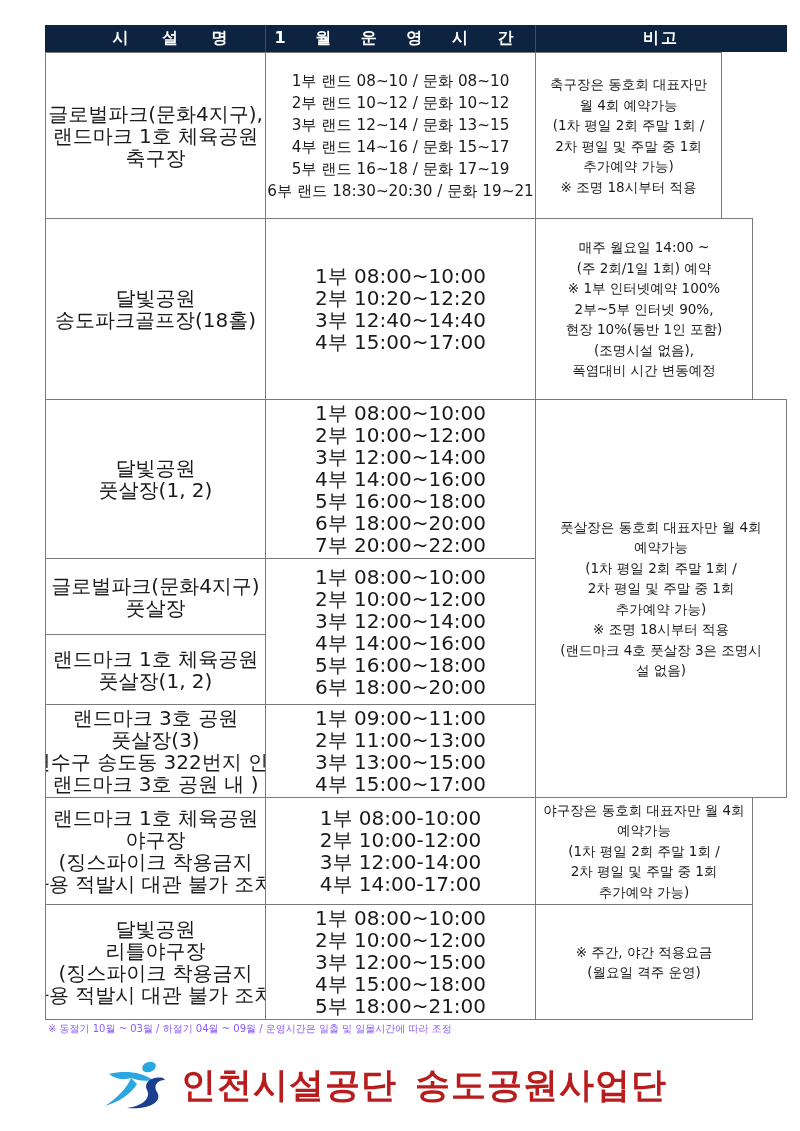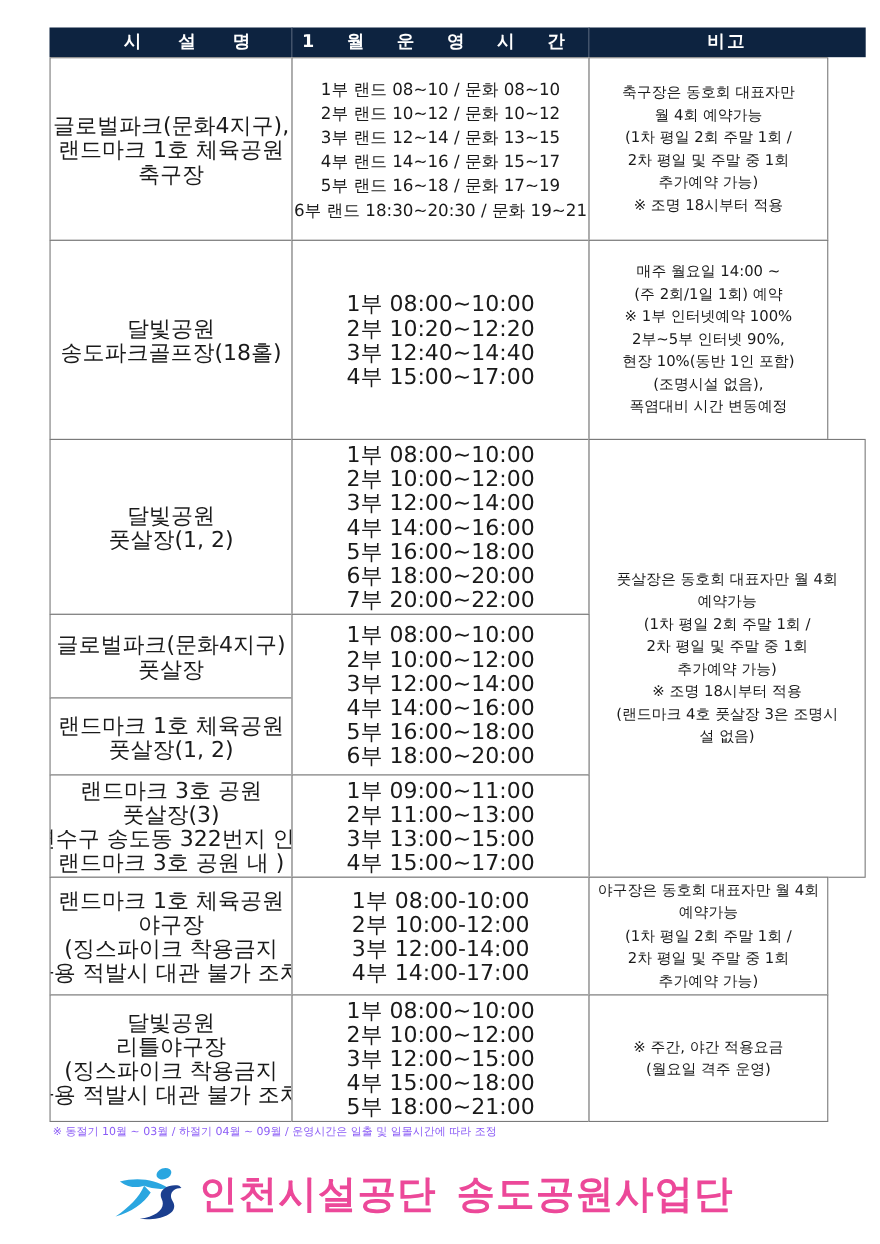--- a/index.html
+++ b/index.html
@@ -20,21 +20,21 @@
   .cell .ln { display: block; white-space: nowrap; }
   .name .ln { font-size: 20px; line-height: 22px; }
   .time .ln { font-size: 20px; line-height: 22px; }
   .note .ln { font-size: 13.5px; line-height: 20.5px; }
   .time.tight .ln { line-height: 22px; }
   .time.sm .ln { font-size: 15.2px; }
 
   .footnote { position: absolute; left: 48px; top: 1022px; font-size: 10px; color: #8b5cf6; white-space: nowrap; }
 
   .logo { position: absolute; left: 103px; top: 1058px; height: 55px; display: flex; align-items: center; }
-  .logo-text { font-size: 35px; font-weight: bold; color: #ec4899; letter-spacing: 1px; margin-left: 6px; white-space: nowrap; }
+  .logo-text { font-size: 35px; font-weight: bold; color: #b91c1c; letter-spacing: 1px; margin-left: 6px; white-space: nowrap; }
   .logo-text .gap { display: inline-block; width: 18px; }
 </style>
 </head>
 <body>
 
 <div class="sheet">
 
   <div class="hdr c1">시 설 명</div>
   <div class="hdr c2">1 월 운 영 시 간</div>
   <div class="hdr c3">비고</div>
@@ -47,21 +47,21 @@
     <span class="ln">축구장</span>
   </div>
   <div class="cell time sm" style="left:220px;top:27px;width:271px;height:167px">
     <span class="ln">1부 랜드 08~10 / 문화 08~10</span>
     <span class="ln">2부 랜드 10~12 / 문화 10~12</span>
     <span class="ln">3부 랜드 12~14 / 문화 13~15</span>
     <span class="ln">4부 랜드 14~16 / 문화 15~17</span>
     <span class="ln">5부 랜드 16~18 / 문화 17~19</span>
     <span class="ln">6부 랜드 18:30~20:30 / 문화 19~21</span>
   </div>
-  <div class="cell note" style="left:490px;top:27px;width:218px;height:167px">
+  <div class="cell note" style="left:490px;top:27px;width:187px;height:167px">
     <span class="ln">축구장은 동호회 대표자만</span>
     <span class="ln">월 4회 예약가능</span>
     <span class="ln">(1차 평일 2회 주말 1회 /</span>
     <span class="ln">2차 평일 및 주말 중 1회</span>
     <span class="ln">추가예약 가능)</span>
     <span class="ln">※ 조명 18시부터 적용</span>
   </div>
 
   <div class="cell name" style="left:0;top:193px;width:221px;height:182px">
     <span class="ln">달빛공원</span>

